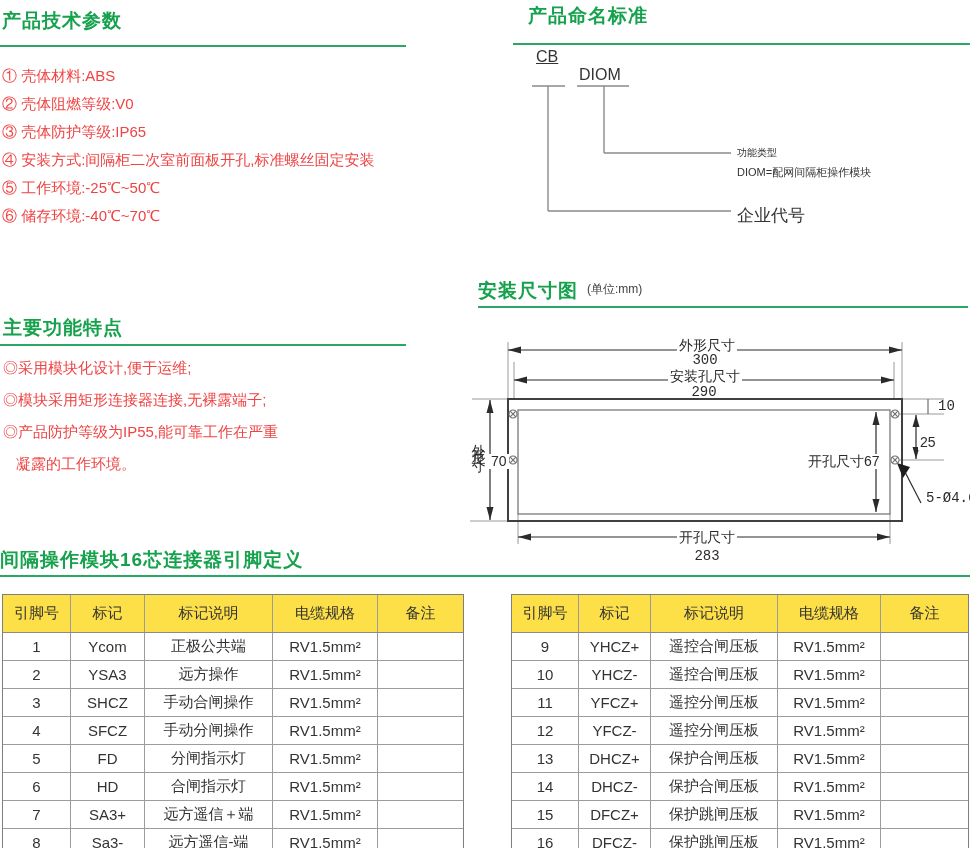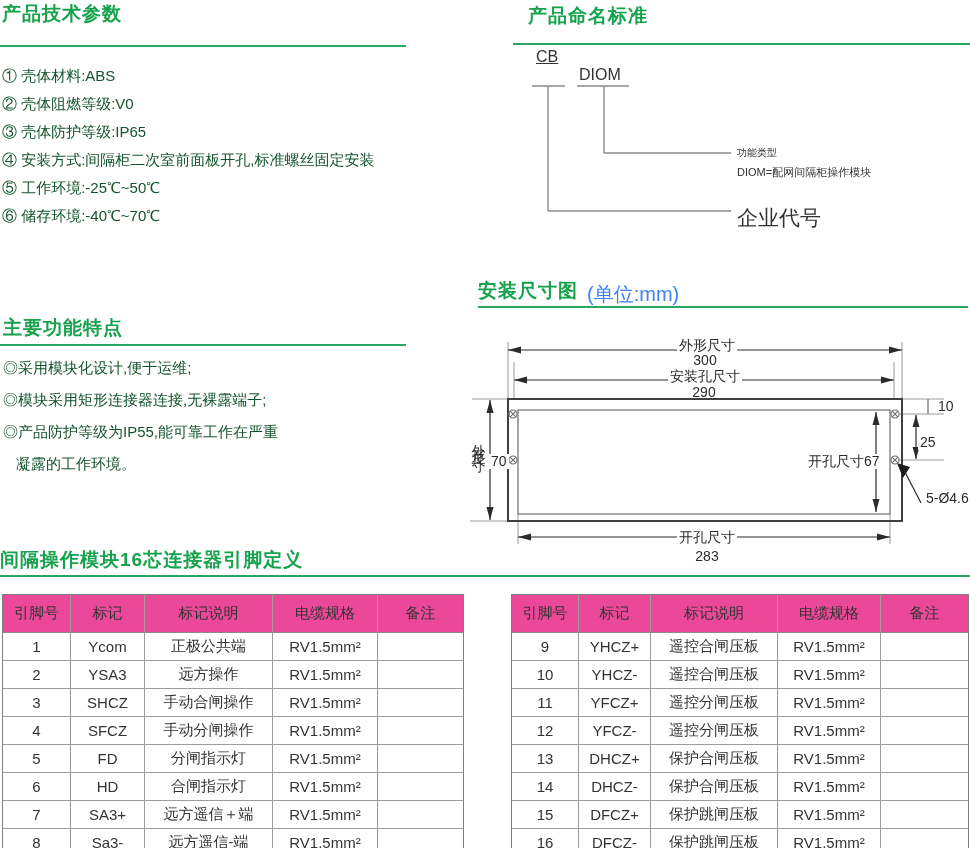--- a/index.html
+++ b/index.html
@@ -5,48 +5,48 @@
   html,body { margin:0; padding:0; background:#fff; }
   .page {
     position:relative; width:970px; height:848px; background:#ffffff;
     font-family:"Liberation Sans", sans-serif; color:#333; overflow:hidden;
   }
   .sec-title {
     position:absolute; font-size:19px; font-weight:700; color:#16a24d;
     white-space:nowrap; letter-spacing:1px;
   }
   .rule { position:absolute; height:2px; background:#2fa86b; background:#2aa764; }
-  .plain-list { position:absolute; font-size:15px; color:#14532d; }
+  .plain-list { position:absolute; font-size:15px; color:#ef4444; }
   .plain-list .line { height:28px; line-height:28px; white-space:nowrap; }
   .feature-list .line { height:32px; line-height:32px; white-space:nowrap; }
   .feature-list .cont { padding-left:13px; }
   .abs-label { position:absolute; white-space:nowrap; color:#333; }
   .dim-label { position:absolute; font-size:14px; color:#2b2b2b; white-space:nowrap;
                background:#fff; padding:0 2px; line-height:15px; }
   .dim-label.center { transform:translateX(-50%); }
-  .dim-label.nobg { background:transparent; }
+  .dim-label.nobg { background:transparent;font-family:Liberation Mono, monospace; }
   .vert-label { position:absolute; font-size:14px; color:#2b2b2b; line-height:14px;
                 writing-mode:vertical-lr; letter-spacing:5px; }
   svg { position:absolute; }
   .pin-table { position:absolute; border-collapse:collapse; table-layout:fixed;
                font-size:15px; color:#333; text-align:center; background:#fff; }
   .pin-table th, .pin-table td { border:1px solid #9c9c9c; padding:0; overflow:hidden;
                font-weight:400; white-space:nowrap; }
   .pin-table td { height:27px; }
-  .pin-table thead th { background:#ec4899; height:37px; border-bottom:1px solid #8a8a8a; }
+  .pin-table thead th { background:#fde047; height:37px; border-bottom:1px solid #8a8a8a; }
   .pin-table { outline:1px solid #7e7e7e; outline-offset:-1px; }
-  .unit-label { position:absolute; font-size:20px; color:#3b82f6; white-space:nowrap; }
+  .unit-label { position:absolute; font-size:12px; color:#404040; white-space:nowrap; }
   .code-label { position:absolute; font-size:16px; color:#333; white-space:nowrap; }
 </style>
 </head>
 <body>
 
 <div class="page">
 
-  <div class="sec-title" style="left:2px; top:1px;font-family:Liberation Mono, monospace;">产品技术参数</div>
+  <div class="sec-title" style="left:2px; top:8px;font-family:Liberation Mono, monospace;">产品技术参数</div>
   <div class="rule" style="left:0; top:45px; width:406px;"></div>
   <div class="plain-list" style="left:2px; top:62px;">
     <div class="line">① 壳体材料:ABS</div>
     <div class="line">② 壳体阻燃等级:V0</div>
     <div class="line">③ 壳体防护等级:IP65</div>
     <div class="line">④ 安装方式:间隔柜二次室前面板开孔,标准螺丝固定安装</div>
     <div class="line">⑤ 工作环境:-25℃~50℃</div>
     <div class="line">⑥ 储存环境:-40℃~70℃</div>
   </div>
 
@@ -58,21 +58,21 @@
     <line x1="77" y1="26" x2="129" y2="26" stroke="#8a8a8a" stroke-width="1.4"></line>
     <line x1="48" y1="26" x2="48" y2="151" stroke="#8a8a8a" stroke-width="1.4"></line>
     <line x1="48" y1="151" x2="231" y2="151" stroke="#8a8a8a" stroke-width="1.4"></line>
     <line x1="104" y1="26" x2="104" y2="93" stroke="#8a8a8a" stroke-width="1.4"></line>
     <line x1="104" y1="93" x2="231" y2="93" stroke="#8a8a8a" stroke-width="1.4"></line>
   </svg>
   <div class="code-label" style="left:536px; top:48px;text-decoration:underline;">CB</div>
   <div class="code-label" style="left:579px; top:66px;">DIOM</div>
   <div class="abs-label" style="left:737px; top:146px; font-size:10px;">功能类型</div>
   <div class="abs-label" style="left:737px; top:165px; font-size:11px;">DIOM=配网间隔柜操作模块</div>
-  <div class="abs-label" style="left:737px; top:204px; font-size:21px;">企业代号</div>
+  <div class="abs-label" style="left:737px; top:204px; font-size:17px;">企业代号</div>
 
   <div class="sec-title" style="left:3px; top:315px;">主要功能特点</div>
   <div class="rule" style="left:0; top:344px; width:406px;"></div>
   <div class="plain-list feature-list" style="left:3px; top:352px;">
     <div class="line">◎采用模块化设计,便于运维;</div>
     <div class="line">◎模块采用矩形连接器连接,无裸露端子;</div>
     <div class="line">◎产品防护等级为IP55,能可靠工作在严重</div>
     <div class="line cont">凝露的工作环境。</div>
   </div>
 

